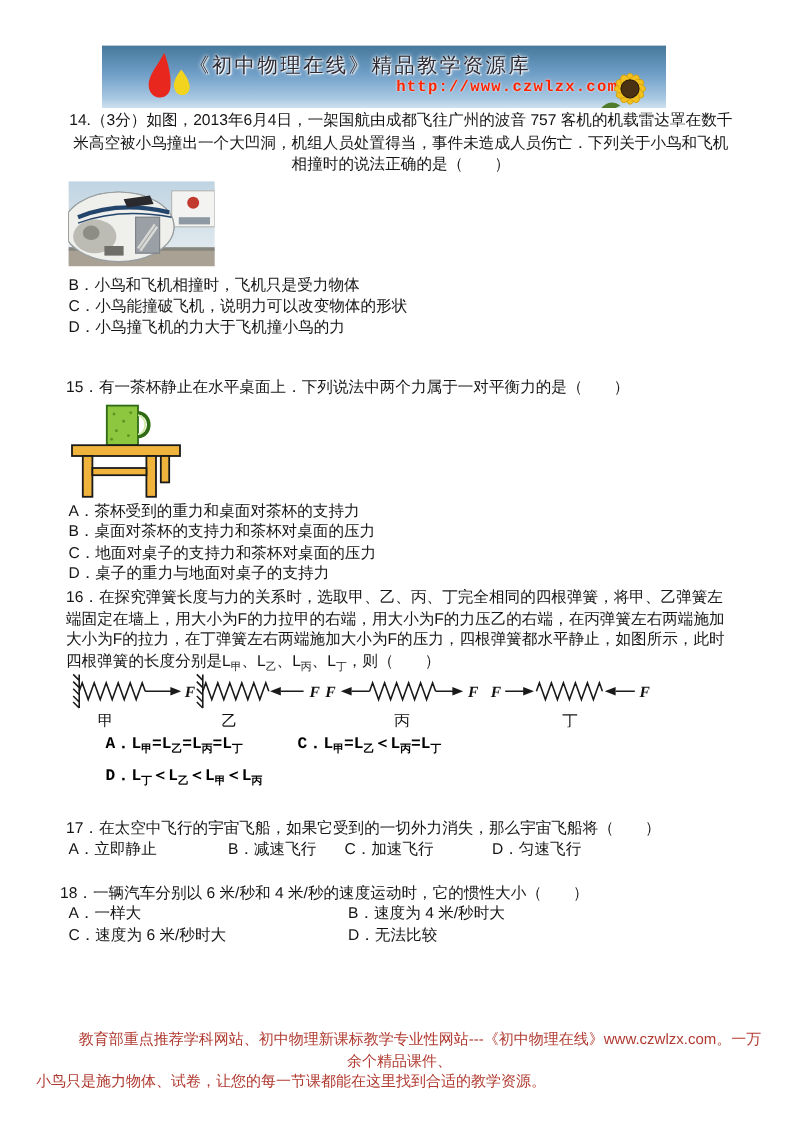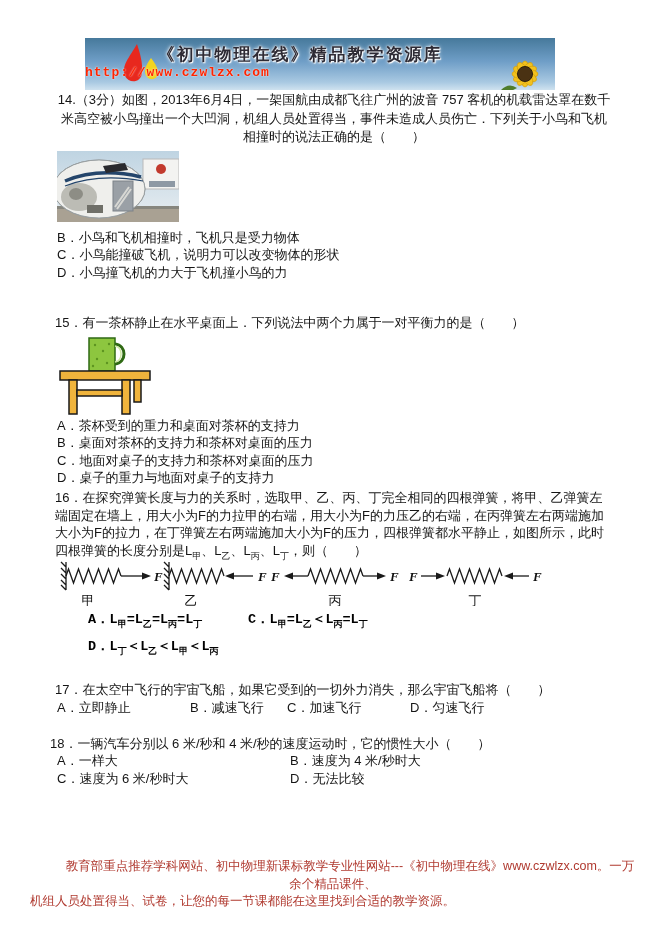--- a/index.html
+++ b/index.html
@@ -3,23 +3,23 @@
 <meta charset="utf-8">
 <style>
   html,body{margin:0;padding:0;background:#ffffff;}
   #page{position:relative;width:661px;height:936px;background:#ffffff;overflow:hidden;
         font-family:"Liberation Sans",sans-serif;color:#151515;}
   .abs{position:absolute;}
   
   .banner{left:85px;top:38px;width:470px;height:52px;overflow:hidden;
           background:linear-gradient(180deg,#46799b 0%,#6f9ec7 45%,#a9c9e2 85%,#cfe2ef 100%);}
   .banner-title{position:absolute;left:0;right:40px;top:5px;text-align:center;
-          font-family:"Liberation Serif",serif;font-weight:bold;font-size:17px;letter-spacing:2px;
+          font-family:"Liberation Serif",serif;font-weight:normal;font-size:17px;letter-spacing:2px;
           color:#2e2b35;text-shadow:0 0 2px #ffffff,0 0 4px #ffffff,1px 1px 1px #ffffff;}
-  .banner-url{position:absolute;left:0;right:40px;top:27px;text-align:left;
+  .banner-url{position:absolute;left:0;right:40px;top:27px;text-align:right;
           font-family:"Liberation Mono",monospace;font-weight:bold;font-size:13px;letter-spacing:1px;
           color:#ff2400;text-shadow:0 0 2px #ffffff;}
   .logo{position:absolute;left:30px;top:4px;}
   .sunflower{position:absolute;right:4px;bottom:-6px;}
   
   .stem{font-size:13px;line-height:18.5px;width:558px;}
   .opt{font-size:13px;line-height:17.4px;}
   .q14text{left:55px;top:91px;text-align:center;}
   .planeimg{left:57px;top:151px;width:122px;height:71px;}
   .q14opts{left:57px;top:229px;}
@@ -195,16 +195,16 @@
   <div class="abs stem q18text">18．一辆汽车分别以 6 米/秒和 4 米/秒的速度运动时，它的惯性大小（　　）</div>
   <div class="abs q18opts">
     <div class="opt">A．一样大</div>
     <div class="opt">B．速度为 4 米/秒时大</div>
     <div class="opt">C．速度为 6 米/秒时大</div>
     <div class="opt">D．无法比较</div>
   </div>
 
   <div class="abs footer">
     <div class="l1">教育部重点推荐学科网站、初中物理新课标教学专业性网站---《初中物理在线》www.czwlzx.com。一万余个精品课件、</div>
-    <div class="l2">机组人员处置得当、试卷，让您的每一节课都能在这里找到合适的教学资源。</div>
+    <div class="l2">小鸟只是施力物体、试卷，让您的每一节课都能在这里找到合适的教学资源。</div>
   </div>
 
 </div>
 
 </body></html>

